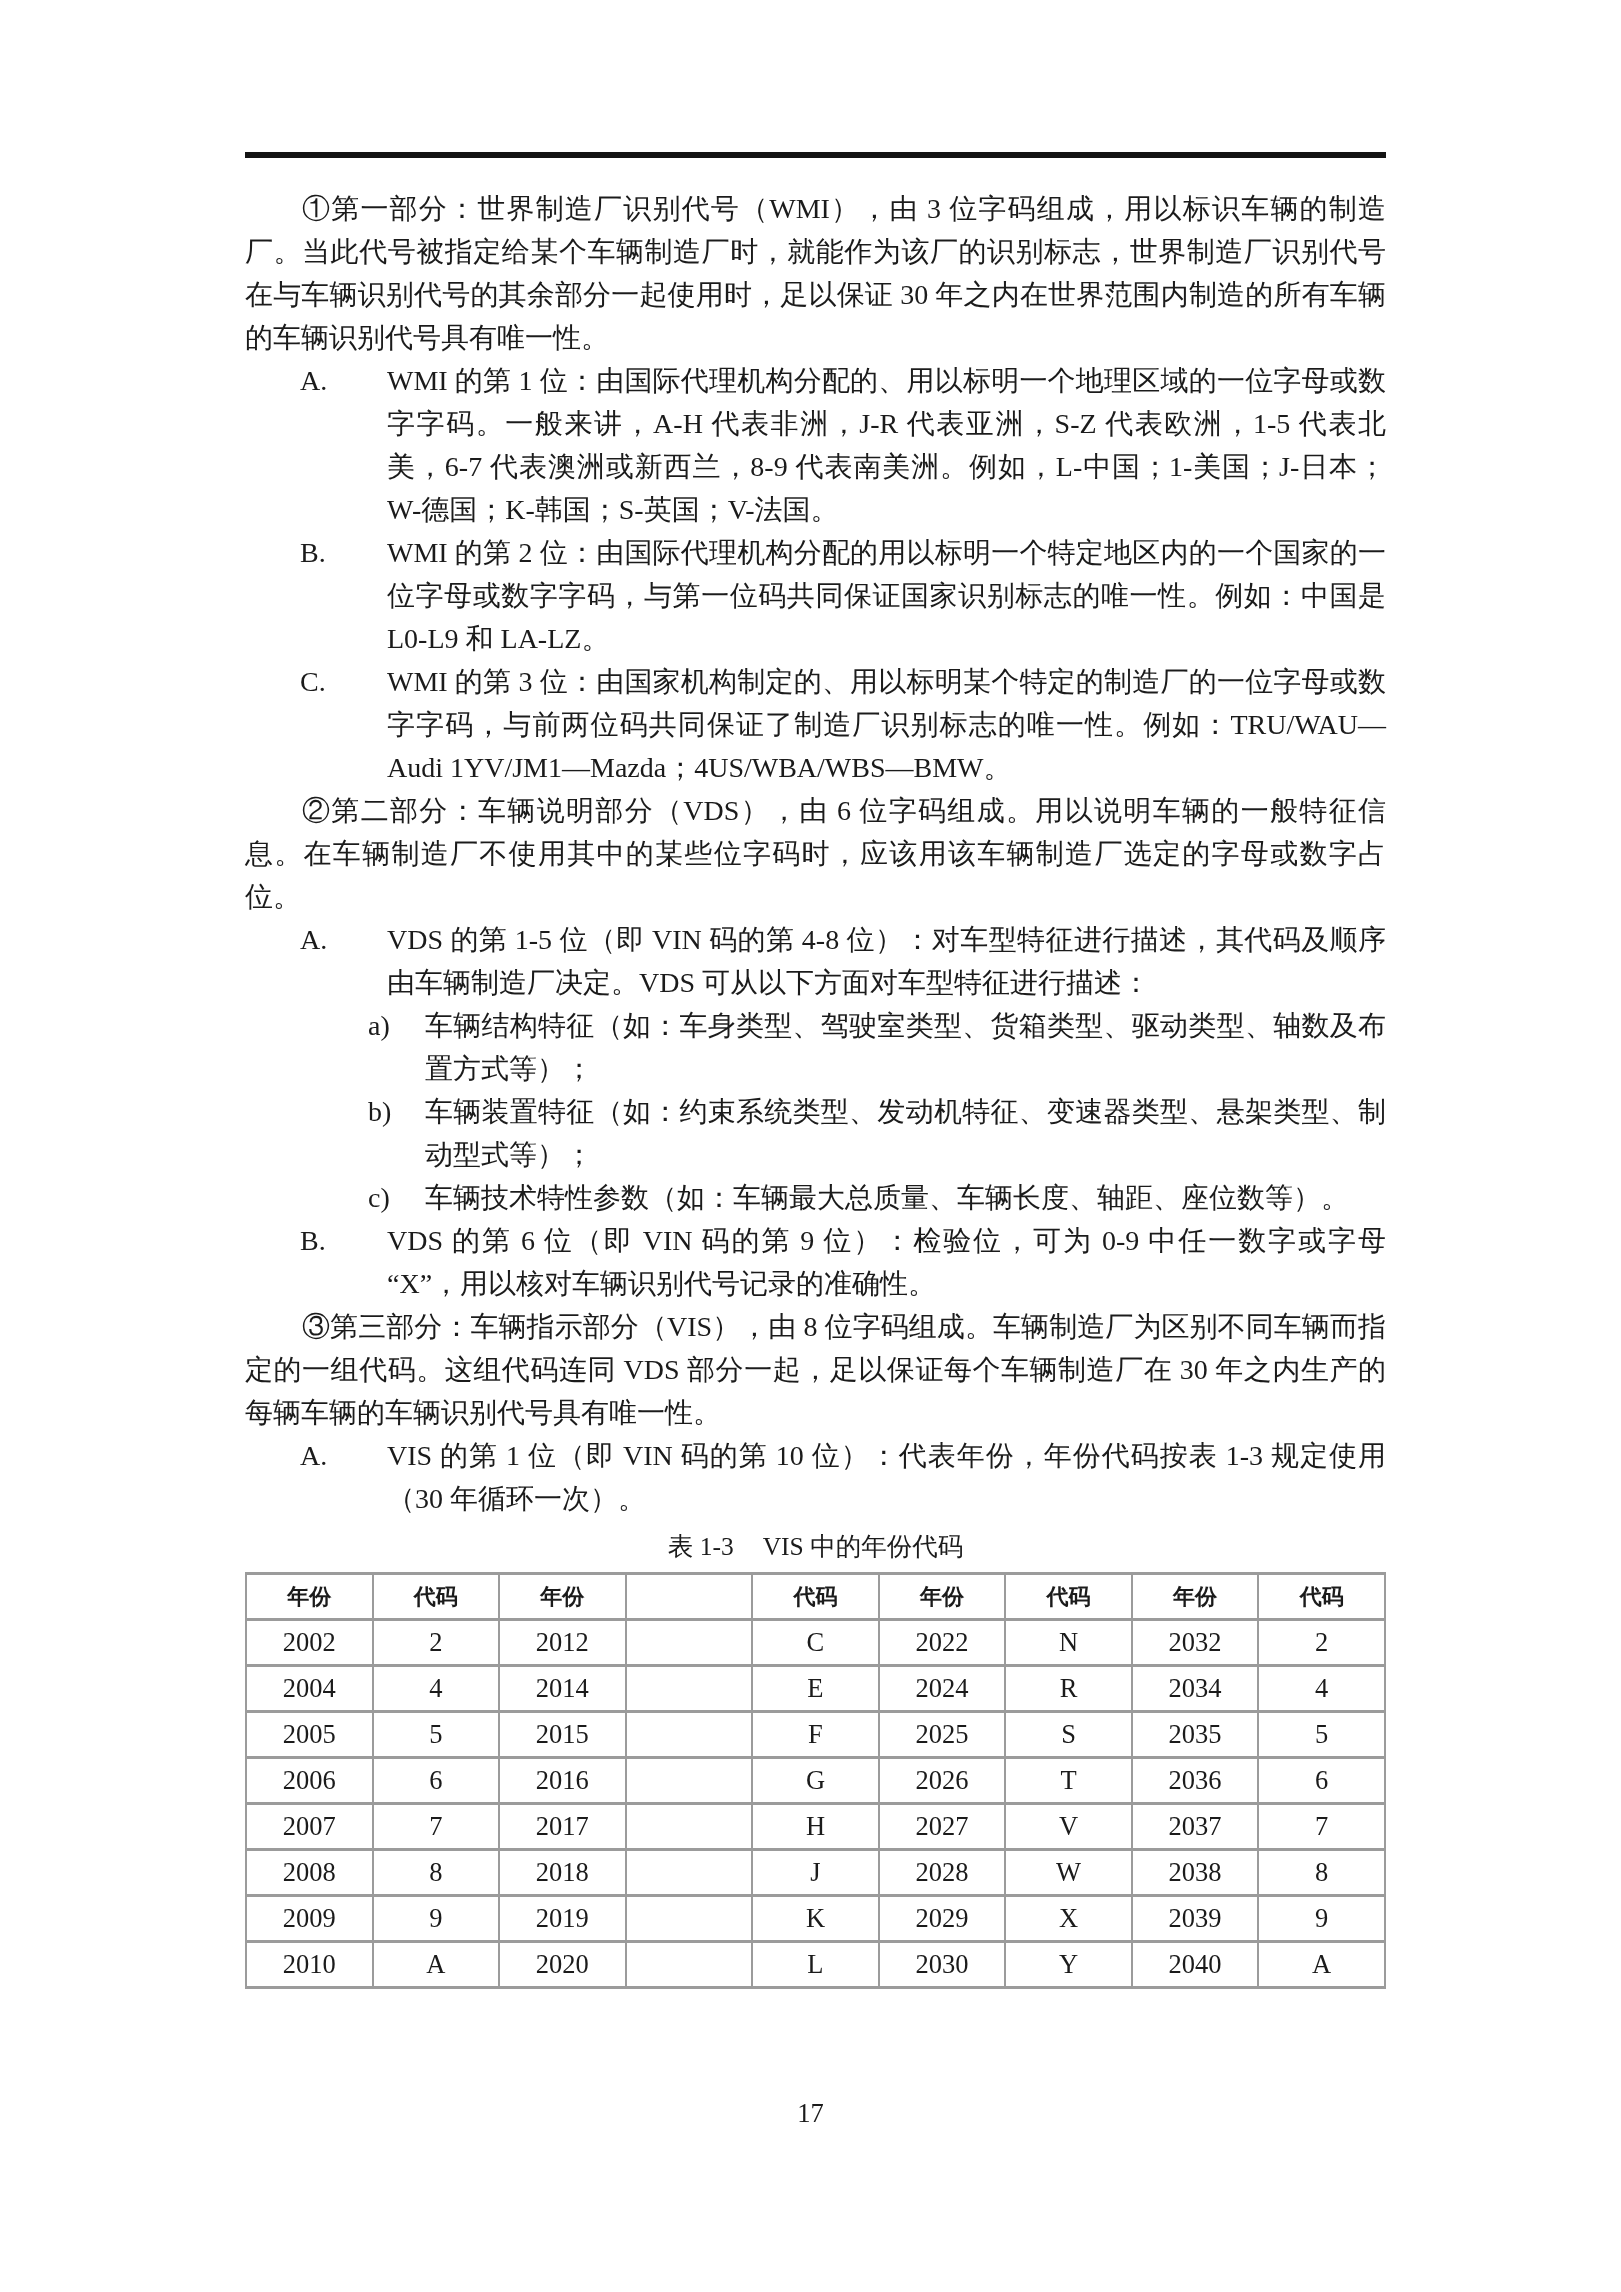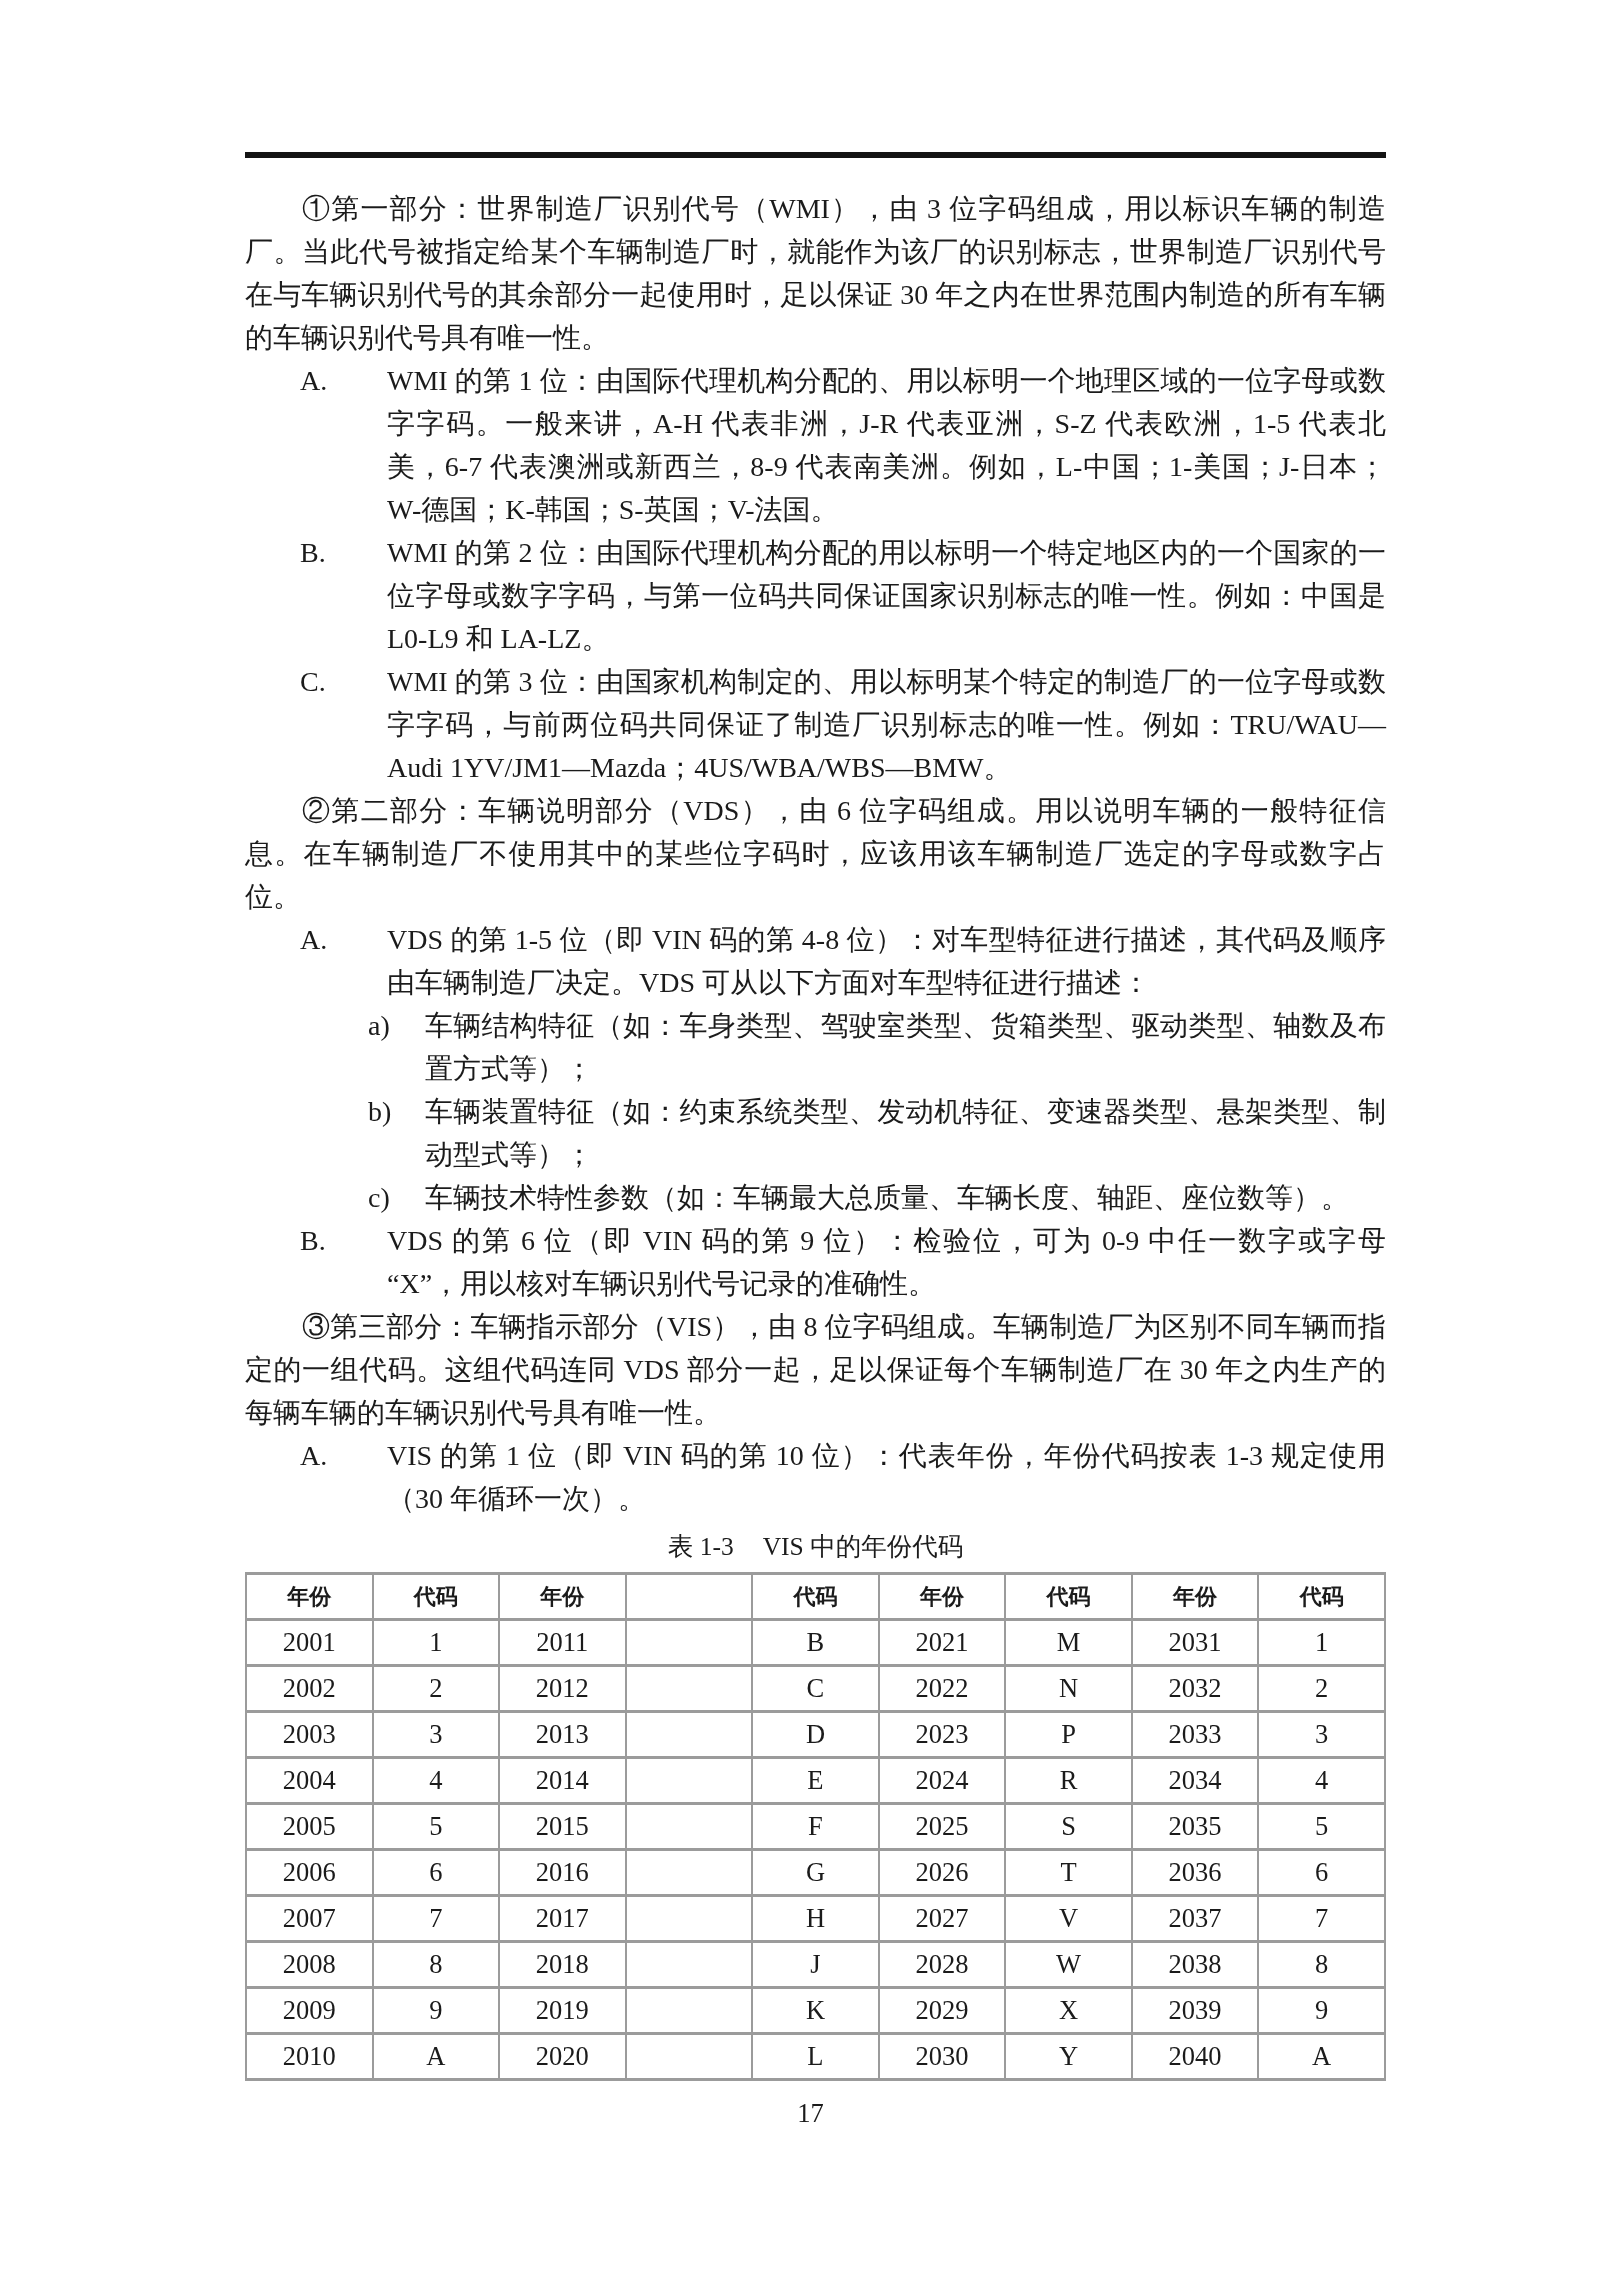--- a/index.html
+++ b/index.html
@@ -142,55 +142,33 @@
           <th></th>
           <th>代码</th>
           <th>年份</th>
           <th>代码</th>
           <th>年份</th>
           <th>代码</th>
         </tr>
       </thead>
       <tbody>
 
-          <tr>
-            <td>2001</td>
-            <td>1</td>
-            <td>2011</td>
-            <td></td>
-            <td>B</td>
-            <td>2021</td>
-            <td>M</td>
-            <td>2031</td>
-            <td>1</td>
-          </tr>
 
           <tr>
             <td>2002</td>
             <td>2</td>
             <td>2012</td>
             <td></td>
             <td>C</td>
             <td>2022</td>
             <td>N</td>
             <td>2032</td>
             <td>2</td>
           </tr>
 
-          <tr>
-            <td>2003</td>
-            <td>3</td>
-            <td>2013</td>
-            <td></td>
-            <td>D</td>
-            <td>2023</td>
-            <td>P</td>
-            <td>2033</td>
-            <td>3</td>
-          </tr>
 
           <tr>
             <td>2004</td>
             <td>4</td>
             <td>2014</td>
             <td></td>
             <td>E</td>
             <td>2024</td>
             <td>R</td>
             <td>2034</td>

